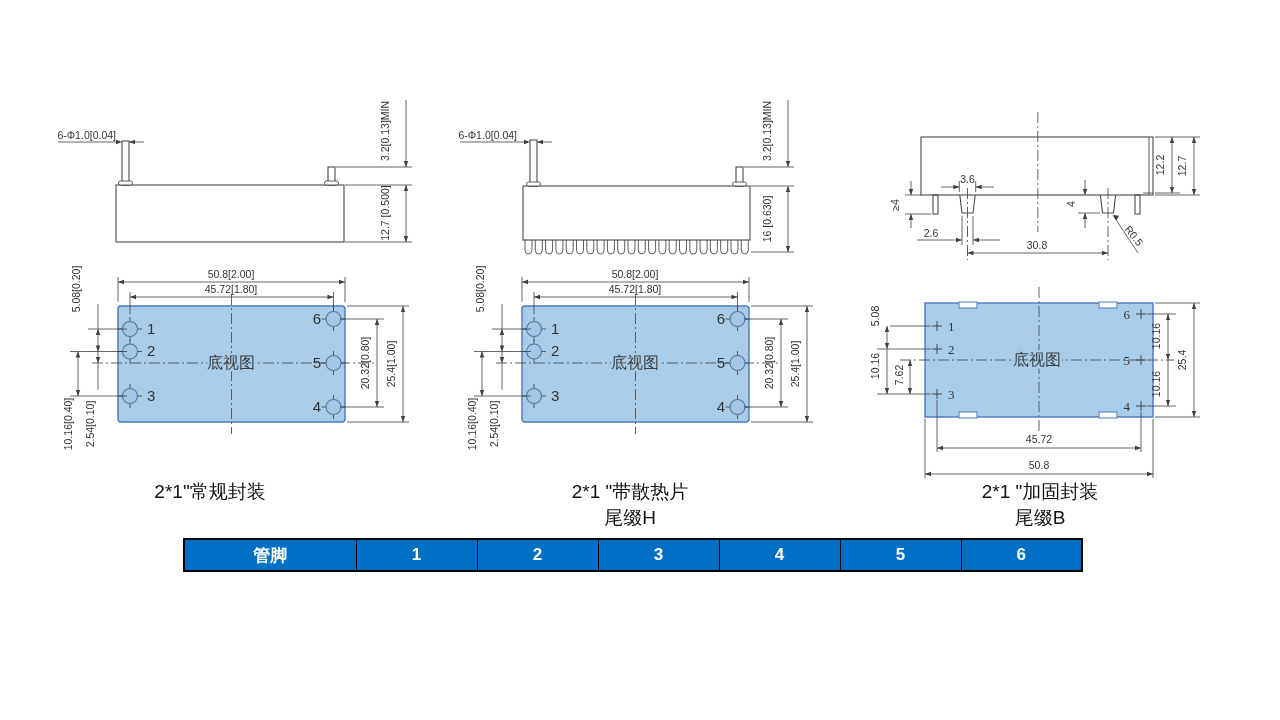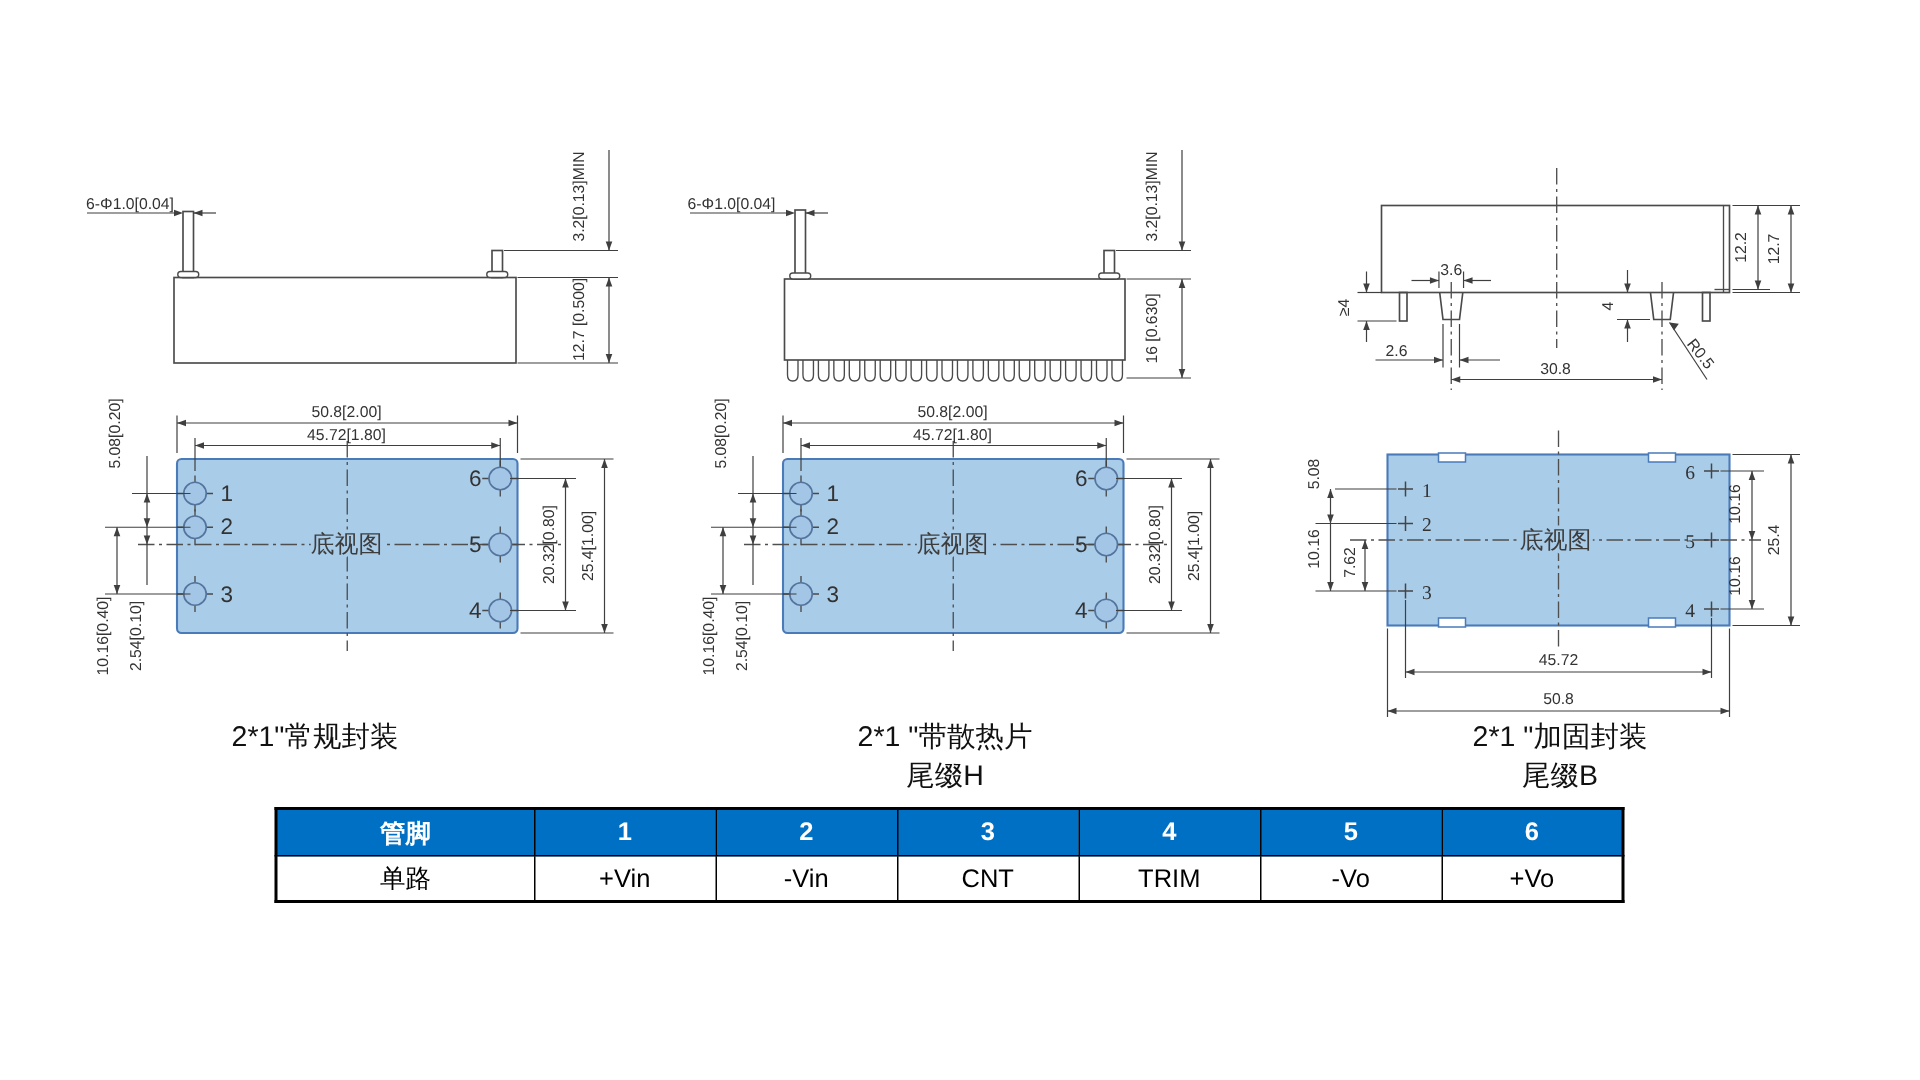--- a/index.html
+++ b/index.html
@@ -429,25 +429,16 @@
   <tbody>
         <tr class="head">
     <td>管脚</td>
     <td>1</td>
     <td>2</td>
     <td>3</td>
     <td>4</td>
     <td>5</td>
     <td>6</td>
   </tr>
-  <tr>
-    <td>单路</td>
-    <td>+Vin</td>
-    <td>-Vin</td>
-    <td>CNT</td>
-    <td>TRIM</td>
-    <td>-Vo</td>
-    <td>+Vo</td>
-  </tr>
 </tbody>
     </table>
 
 </div>
 
 </body></html>

